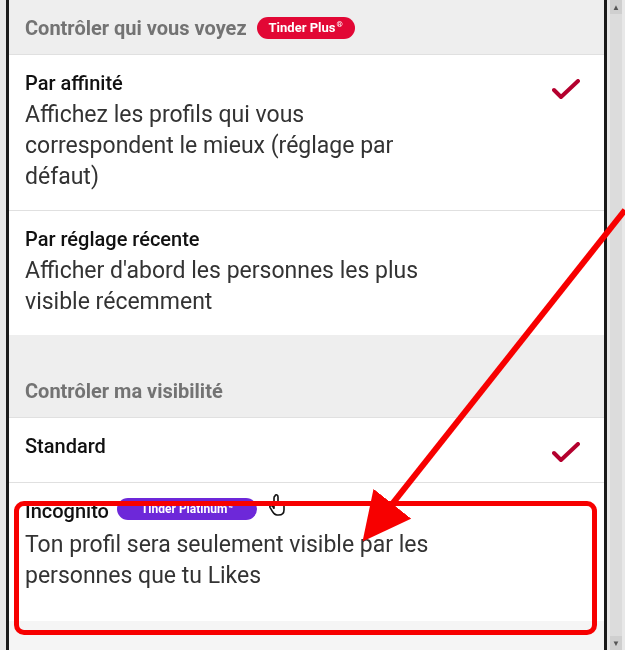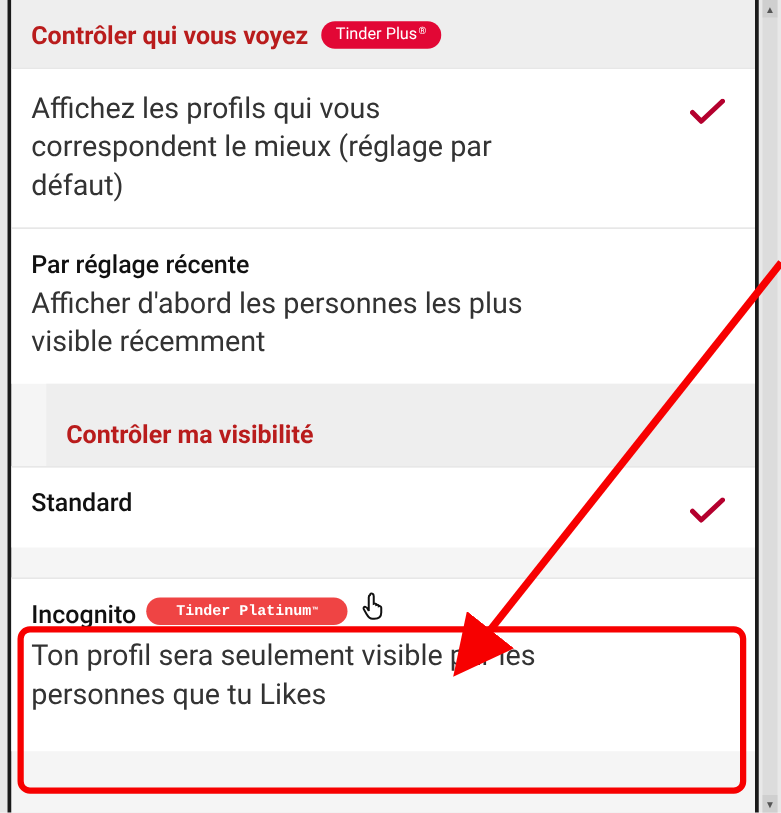--- a/index.html
+++ b/index.html
@@ -26,27 +26,27 @@
     .section-header {
       padding: 16px 16px 14px 16px;
       background: #eeeeee;
       display: flex;
       align-items: center;
       gap: 10px;
     }
     .section-title {
       font-size: 20px;
       font-weight: 700;
-      color: #b91c1c;
+      color: #737373;
     }
     .badge-plus {
       background: #e20735;
       color: #fff;
       font-size: 13px;
-      font-weight: 400;
+      font-weight: 700;
       padding: 4px 12px 5px 12px;
       border-radius: 999px;
       display: inline-flex;
       align-items: flex-start;
       line-height: 1;
     }
     .badge-plus .reg {
       font-size: 8px;
       vertical-align: super;
       margin-left: 1px;
@@ -80,32 +80,31 @@
       color: #333;
       line-height: 1.35;
     }
     .check {
       flex-shrink: 0;
       padding-top: 8px;
       padding-right: 8px;
     }
     .check svg { display: block; }
     .badge-platinum {
-      background: #ef4444;
+      background: #6d28d9;
       color: #fff;
       font-size: 12px;
       font-weight: 700;
       padding: 5px 24px;
       border-radius: 999px;
       display: inline-flex;
       align-items: center;
       line-height: 1;
       position: relative;
       top: -2px;
-      font-family: Liberation Mono, monospace;
     }
     .badge-platinum .tm {
       font-size: 7px;
       vertical-align: super;
       margin-left: 1px;
     }
     .pointer-icon {
       margin-left: 2px;
       position: relative;
       top: -6px;
@@ -162,52 +161,53 @@
   <div class="section-header">
     <span class="section-title">Contrôler qui vous voyez</span>
     <span class="badge-plus">
       <span>Tinder Plus</span>
         <span class="reg">®</span>
     </span>
   </div>
 
   <div class="option">
     <div class="left">
+      <div class="option-title">Par affinité</div>
       <div class="option-desc">Affichez les profils qui vous correspondent le mieux (réglage par défaut)</div>
     </div>
     <div class="check">
       <svg width="28" height="22" viewBox="0 0 28 22">
           <path d="M2 11 L9 18 L26 2" stroke="#b4002e" stroke-width="4" fill="none" stroke-linecap="round" stroke-linejoin="round"></path>
         </svg>
     </div>
   </div>
 
   <div class="option">
     <div class="left">
       <div class="option-title">Par réglage récente</div>
       <div class="option-desc">Afficher d'abord les personnes les plus visible récemment</div>
     </div>
   </div>
 
-  <div class="section-header" style="padding-top:28px;margin-left:28px;">
+  <div class="section-header" style="padding-top:44px;">
     <span class="section-title">Contrôler ma visibilité</span>
   </div>
 
   <div class="option">
     <div class="left">
       <div class="option-title">Standard</div>
     </div>
     <div class="check">
       <svg width="28" height="22" viewBox="0 0 28 22">
           <path d="M2 11 L9 18 L26 2" stroke="#b4002e" stroke-width="4" fill="none" stroke-linecap="round" stroke-linejoin="round"></path>
         </svg>
     </div>
   </div>
 
-  <div class="option" style="padding-bottom:30px;margin-top:24px;">
+  <div class="option" style="padding-bottom:30px;">
     <div class="left">
       <div class="option-title-row">
         <span class="option-title" style="margin-bottom:0;">Incognito</span>
         <span class="badge-platinum">
           <span>Tinder Platinum</span>
             <span class="tm">™</span>
         </span>
         <span class="pointer-icon">
           <svg width="22" height="24" viewBox="0 0 22 24">
             <path d="M8 3 C8 2 9 1.4 10 2 C10.6 2.3 11 3 11 4 L11 10 C12 9.6 13 10 13 11 C14 10.7 15 11 15 12 C16 11.7 17 12 17 13.2 L17 17 C17 20 15 22 11.5 22 L10 22 C8 22 6.5 20.5 5.2 18.2 L3 14.3 C2.5 13.3 3.3 12.3 4.3 12.5 C5 12.7 5.7 13.3 6.2 14.2 L7 15.7 L7 5 C7 4 7.6 3.2 8 3 Z" fill="#fff" stroke="#111" stroke-width="1.6"></path>

